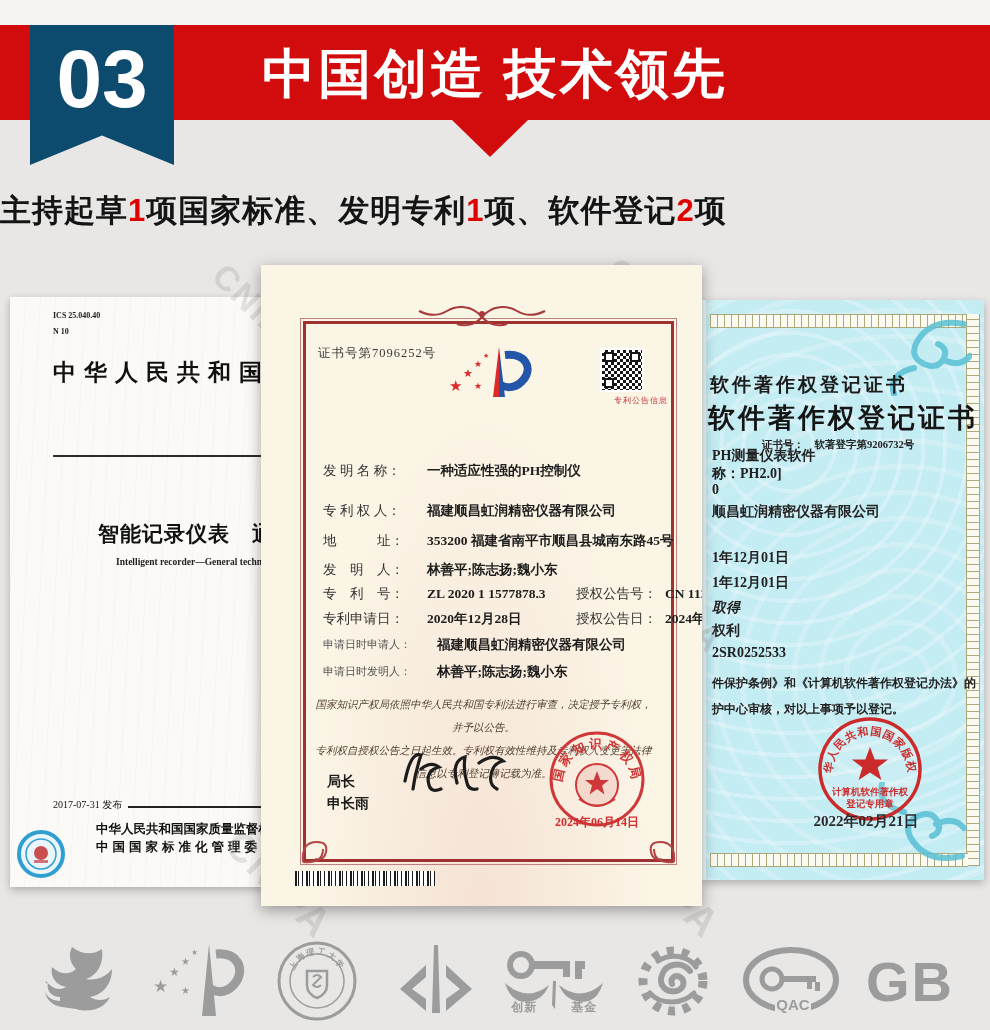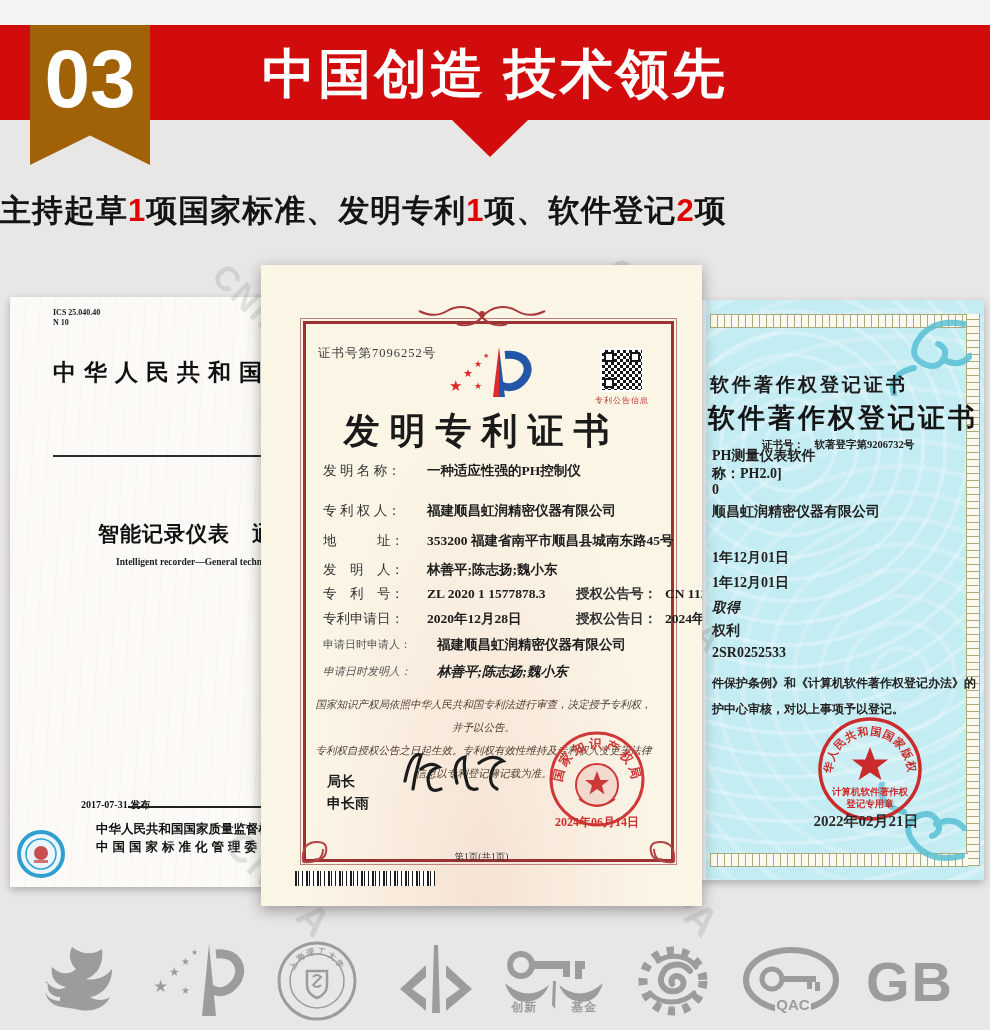--- a/index.html
+++ b/index.html
@@ -8,41 +8,41 @@
   .abs{position:absolute;}
   .serif{font-family:"Liberation Serif","DejaVu Serif",serif;}
 
   
   .top-strip{left:0;top:0;width:990px;height:25px;background:#f5f4f2;}
   .banner{left:0;top:25px;width:990px;height:95px;background:#d20c0c;}
   .banner-title{left:0;top:14px;width:100%;text-align:center;color:#fff;font-size:53px;
                 font-weight:700;letter-spacing:3px;white-space:nowrap;}
   .banner-tri{left:452px;top:120px;width:0;height:0;border-left:38px solid transparent;
               border-right:38px solid transparent;border-top:37px solid #d20c0c;}
-  .ribbon{left:30px;top:25px;width:120px;height:140px;background:#a16207;
+  .ribbon{left:30px;top:25px;width:144px;height:140px;background:#0c4a6e;
           clip-path:polygon(0 0,100% 0,100% 100%,50% 79%,0 100%);text-align:center;}
   .ribbon-num{display:block;margin-top:8px;color:#fff;font-size:82px;font-weight:700;line-height:92px;}
   .subtitle{left:0;top:190px;width:100%;text-align:left;font-size:31px;font-weight:700;
             color:#141414;letter-spacing:1px;}
   .subtitle .red{color:#e00000;}
 
   
   .wm{color:rgba(125,125,125,.20);font-weight:700;letter-spacing:2px;transform:rotate(45deg);
       transform-origin:left top;white-space:nowrap;pointer-events:none;}
 
   
   .std-doc{left:10px;top:297px;width:255px;height:590px;background:#fbfaf6;overflow:hidden;
            box-shadow:0 3px 8px rgba(0,0,0,.25);
            background-image:repeating-linear-gradient(93deg,rgba(205,185,195,.10) 0 1px,rgba(0,0,0,0) 1px 15px);}
-  .std-ics{left:43px;top:11px;font-size:8px;font-weight:700;color:#222;line-height:10px;white-space:pre;}
+  .std-ics{left:43px;top:11px;font-size:8px;font-weight:700;color:#222;line-height:16px;white-space:pre;}
   .std-title{left:43px;top:60px;font-size:23px;font-weight:700;letter-spacing:8px;color:#111;white-space:nowrap;}
   .std-rule{left:43px;top:158px;width:260px;height:2px;background:#2b2b2b;}
   .std-prod{left:88px;top:223px;font-size:21px;font-weight:700;color:#111;white-space:nowrap;letter-spacing:1px;}
   .std-eng{left:106px;top:260px;font-size:9.5px;font-weight:700;color:#222;white-space:nowrap;}
-  .std-issue{left:43px;top:501px;font-size:10px;font-weight:700;color:#111;white-space:nowrap;margin-left:28px;}
+  .std-issue{left:43px;top:501px;font-size:10px;font-weight:400;color:#111;white-space:nowrap;}
   .std-issue-line{left:118px;top:509px;width:140px;height:2px;background:#222;}
   .std-issuer1{left:86px;top:524px;font-size:12.5px;font-weight:700;color:#111;white-space:nowrap;}
   .std-issuer2{left:86px;top:542px;font-size:12.5px;font-weight:700;color:#111;white-space:nowrap;letter-spacing:4px;}
   .std-seal{left:6px;top:532px;}
 
   
   .sw-doc{left:702px;top:300px;width:278px;height:580px;overflow:hidden;
           background-color:#c4ecf3;box-shadow:0 3px 8px rgba(0,0,0,.25);border-left:4px solid #f2fbfc;
           background-image:repeating-radial-gradient(circle at 30% 25%,rgba(255,255,255,.25) 0 4px,rgba(255,255,255,0) 4px 22px),
                            repeating-radial-gradient(circle at 70% 65%,rgba(255,255,255,.20) 0 5px,rgba(255,255,255,0) 5px 26px);}
@@ -62,27 +62,27 @@
            background:radial-gradient(ellipse at 50% 100%,rgba(226,160,150,.22),rgba(0,0,0,0) 55%),#fbf5e6;
            box-shadow:0 4px 14px rgba(0,0,0,.35);}
   .pat-frame{left:39px;top:53px;right:25px;bottom:41px;border:1px solid #c08080;}
   .pat-frame-inner{position:absolute;inset:2px;border:3px solid #9e3232;}
   .pat-certno{left:57px;top:80px;font-size:12.5px;color:#3a3a3a;letter-spacing:1px;}
   .pat-title{left:0;top:142px;width:100%;text-align:center;font-size:36px;font-weight:700;
              letter-spacing:10px;color:#1a1a1a;}
   .qr{left:341px;top:85px;width:40px;height:40px;background:
         repeating-conic-gradient(#161616 0% 25%,#fff 0% 50%);background-size:6px 6px;outline:2px solid #fff;}
   .qr-marker{position:absolute;width:10px;height:10px;border:2.5px solid #161616;background:#fff;box-sizing:border-box;}
-  .qr-caption{left:328px;top:130px;width:66px;text-align:center;font-size:8px;color:#c03030;letter-spacing:1px;}
+  .qr-caption{left:347px;top:130px;width:66px;text-align:center;font-size:8px;color:#c03030;letter-spacing:1px;}
   .prow{position:absolute;left:62px;font-size:13.5px;color:#222;white-space:nowrap;}
   .plabel{display:inline-block;width:104px;color:#333;}
   .plabel-sm{display:inline-block;width:114px;font-size:11px;color:#555;vertical-align:1px;}
   .pvalue{font-weight:600;color:#1d1d1d;}
   .pcol2{position:absolute;left:253px;top:0;white-space:nowrap;}
-  .pcol2 .plabel{width:auto;margin-right:8px;font-weight:bold;}
+  .pcol2 .plabel{width:auto;margin-right:8px;}
   .pat-para{left:50px;top:428px;width:345px;text-align:center;font-size:10.5px;font-style:italic;
             color:#4f3f32;line-height:23px;}
   .pat-signer{left:66px;top:506px;font-size:14px;font-weight:700;color:#1d1d1d;line-height:22px;}
   .pat-pageno{left:0;top:586px;width:100%;text-align:center;font-size:9.5px;color:#333;}
   .barcode{left:34px;top:606px;width:140px;height:15px;
            background:repeating-linear-gradient(90deg,#1c1c1c 0 2px,#fff 2px 3px,#1c1c1c 3px 4px,#fff 4px 7px,#1c1c1c 7px 8px,#fff 8px 11px);}
   .pat-seal-date{left:286px;top:549px;width:100px;text-align:center;font-size:12px;font-weight:700;color:#cf2f2f;}
 
   
   .logo-row{left:0;top:938px;width:990px;height:86px;display:flex;justify-content:space-between;
@@ -206,21 +206,20 @@
       <path d="M58,10 C78,8 86,22 77,34 C70,43 60,44 54,40" stroke="#2356a8" stroke-width="8" fill="none"></path>
     </svg>
 
     <div class="abs qr">
       <div class="qr-marker" style="left:2px;top:2px;"></div>
       <div class="qr-marker" style="right:2px;top:2px;"></div>
       <div class="qr-marker" style="left:2px;bottom:2px;"></div>
     </div>
     <div class="abs qr-caption">专利公告信息</div>
 
-    <div class="abs pat-title">发明专利证书</div>
 
     <div class="prow" style="top:237px;">
       <span class="plabel">专 利 权 人：</span><span class="pvalue">福建顺昌虹润精密仪器有限公司</span>
     </div>
     <div class="prow" style="top:197px;">
       <span class="plabel">发 明 名 称：</span><span class="pvalue">一种适应性强的PH控制仪</span>
     </div>
     <div class="prow" style="top:267px;">
       <span class="plabel">地　　　址：</span><span class="pvalue">353200 福建省南平市顺昌县城南东路45号</span>
     </div>
@@ -231,21 +230,21 @@
       <span class="plabel">专　利　号：</span><span class="pvalue">ZL 2020 1 1577878.3</span>
       <span class="pcol2"><span class="plabel">授权公告号：</span><span class="pvalue">CN 112631344 B</span></span>
     </div>
     <div class="prow" style="top:345px;">
       <span class="plabel">专利申请日：</span><span class="pvalue">2020年12月28日</span>
       <span class="pcol2"><span class="plabel">授权公告日：</span><span class="pvalue">2024年06月14日</span></span>
     </div>
     <div class="prow" style="top:371px;">
       <span class="plabel-sm">申请日时申请人：</span><span class="pvalue">福建顺昌虹润精密仪器有限公司</span>
     </div>
-    <div class="prow" style="top:398px;font-style:italic;">
+    <div class="prow" style="top:398px;">
       <span class="plabel-sm">申请日时发明人：</span><span class="pvalue">林善平;陈志扬;魏小东</span>
     </div>
 
     <div class="abs pat-para">
       <div>国家知识产权局依照中华人民共和国专利法进行审查，决定授予专利权，并予以公告。</div>
       <div>专利权自授权公告之日起生效。专利权有效性维持及专利权人变更等法律信息以专利登记簿记载为准。</div>
     </div>
 
     <div class="abs pat-signer">
       <div>局长</div>
@@ -262,21 +261,20 @@
         <text font-size="12.5" font-weight="bold" fill="#cf3434" letter-spacing="3">
           <textPath href="#patarc" startOffset="50%" text-anchor="middle">国家知识产权局</textPath>
         </text>
         <circle cx="50" cy="56" r="21" fill="rgba(207,56,56,0.12)" stroke="#cf3838" stroke-width="2"></circle>
         <polygon points="50,42 53.3,51 62,51 55,56.5 57.5,65.5 50,60 42.5,65.5 45,56.5 38,51 46.7,51" fill="#cf3838"></polygon>
         <path d="M32,70 q18,13 36,0" stroke="#cf3838" stroke-width="2" fill="none"></path>
       </svg>
     </div>
     <div class="abs pat-seal-date">2024年06月14日</div>
 
-    <div class="abs pat-pageno">第1页(共1页)</div>
     <div class="abs barcode"></div>
   </div>
 
   <div class="abs wm" style="left:232px;top:256px;font-size:34px;">CNIPA</div>
   <div class="abs wm" style="left:378px;top:288px;font-size:40px;">CNIPA</div>
   <div class="abs wm" style="left:626px;top:250px;font-size:34px;">CNIPA</div>
   <div class="abs wm" style="left:500px;top:428px;font-size:44px;">CNIPA</div>
   <div class="abs wm" style="left:345px;top:636px;font-size:40px;">CNIPA</div>
   <div class="abs wm" style="left:248px;top:822px;font-size:40px;">CNIPA</div>
   <div class="abs wm" style="left:648px;top:548px;font-size:36px;">CNIPA</div>

